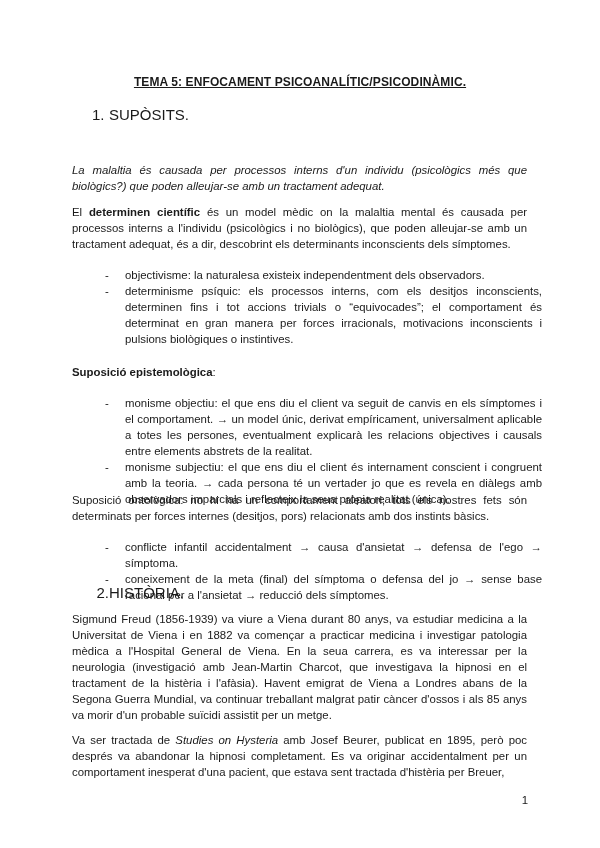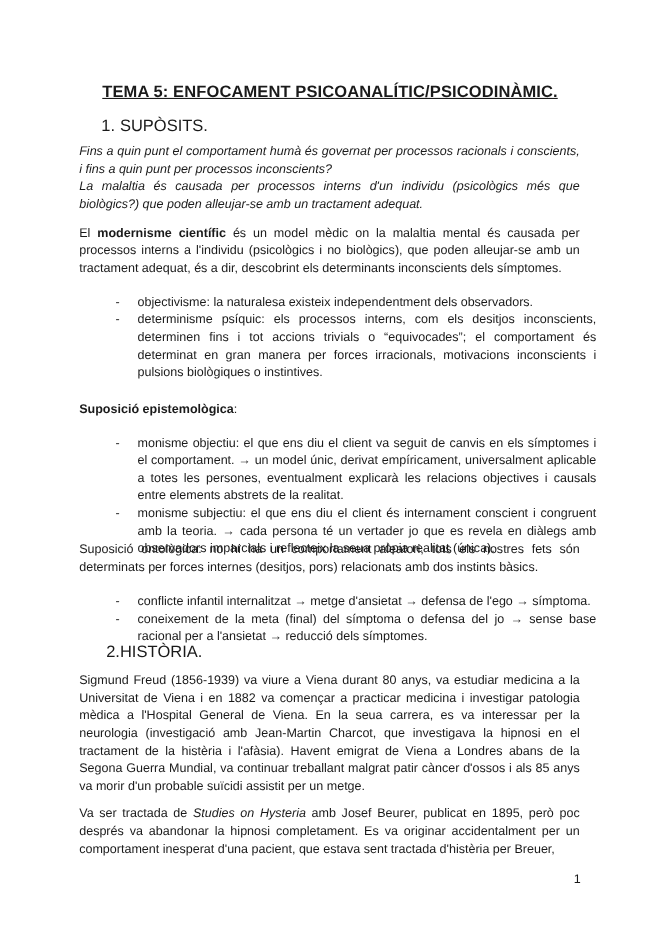--- a/index.html
+++ b/index.html
@@ -1,20 +1,20 @@
 <!DOCTYPE html>
 <html><head>
 <meta charset="utf-8">
 <style>
   html, body { margin:0; padding:0; background:#ffffff; }
   body { width:600px; height:848px; position:relative; overflow:hidden;
          font-family:"Liberation Sans", sans-serif; color:#1a1a1a; }
   .page { position:absolute; left:0; top:0; width:600px; height:848px; background:#fff; }
   .title { position:absolute; left:0; width:600px; top:75px; text-align:center;
-           font-weight:bold; font-size:15px; text-decoration:underline; letter-spacing:0.1px; }
+           font-weight:bold; font-size:12px; text-decoration:underline; letter-spacing:0.1px; }
   .h { position:absolute; left:92px; font-size:15px; }
   .h .num { display:inline-block; width:17px; }
   .p { position:absolute; left:72px; width:455px; font-size:11.4px; line-height:16px;
        text-align:justify; }
   .p.it { font-style:italic; }
   .ul { position:absolute; left:72px; width:455px; font-size:11.4px; line-height:16px; margin:15px; padding:0; list-style:none; }
   .ul li { position:relative; padding-left:38px; text-align:justify; }
   .ul li::before { content:"-"; position:absolute; left:18px; top:0; }
   b { font-weight:bold; }
   .pagenum { position:absolute; left:520px; top:794px; width:8px; text-align:right; font-size:11.4px; }
@@ -23,47 +23,46 @@
 <body>
 
 <div class="page">
 
   <div class="title">TEMA 5: ENFOCAMENT PSICOANALÍTIC/PSICODINÀMIC.</div>
 
   <div class="h" style="top:106px;">
     <span class="num">1.</span><span>SUPÒSITS.</span>
   </div>
 
-  <div class="p it" style="top:130px;">Fins a quin punt el comportament humà és governat per processos racionals i conscients, i fins a quin punt per processos inconscients?</div>
   <div class="p it" style="top:162px;font-style:italic;">La malaltia és causada per processos interns d'un individu (psicològics més que biològics?) que poden alleujar-se amb un tractament adequat.</div>
 
   <div class="p" style="top:204px;">
     <span>El</span>
-    <b>modernisme científic</b>
+    <b>determinen científic</b>
     <span>és un model mèdic on la malaltia mental és causada per processos interns a l'individu (psicològics i no biològics), que poden alleujar-se amb un tractament adequat, és a dir, descobrint els determinants inconscients dels símptomes.</span>
   </div>
 
   <ul class="ul" style="top:252px;">
     <li>objectivisme: la naturalesa existeix independentment dels observadors.</li>
     <li>determinisme psíquic: els processos interns, com els desitjos inconscients, determinen fins i tot accions trivials o “equivocades”; el comportament és determinat en gran manera per forces irracionals, motivacions inconscients i pulsions biològiques o instintives.</li>
   </ul>
 
   <div class="p" style="top:364px;">
     <b>Suposició epistemològica</b><span>:</span>
   </div>
 
   <ul class="ul" style="top:380px;">
     <li>monisme objectiu: el que ens diu el client va seguit de canvis en els símptomes i el comportament. → un model únic, derivat empíricament, universalment aplicable a totes les persones, eventualment explicarà les relacions objectives i causals entre elements abstrets de la realitat.</li>
     <li>monisme subjectiu: el que ens diu el client és internament conscient i congruent amb la teoria. → cada persona té un vertader jo que es revela en diàlegs amb observadors imparcials i reflecteix la seua pròpia realitat (única).</li>
   </ul>
 
   <div class="p" style="top:492px;">Suposició ontològica: no hi ha un comportament aleatori, tots els nostres fets són determinats per forces internes (desitjos, pors) relacionats amb dos instints bàsics.</div>
 
   <ul class="ul" style="top:524px;">
-    <li>conflicte infantil internalitzat → metge d'ansietat → defensa de l'ego → símptoma.</li>
+    <li>conflicte infantil accidentalment → causa d'ansietat → defensa de l'ego → símptoma.</li>
     <li>coneixement de la meta (final) del símptoma o defensa del jo → sense base racional per a l'ansietat → reducció dels símptomes.</li>
   </ul>
 
   <div class="h" style="top:584px;text-align:right;">
     <span class="num">2.</span><span>HISTÒRIA.</span>
   </div>
 
   <div class="p" style="top:611px;">Sigmund Freud (1856-1939) va viure a Viena durant 80 anys, va estudiar medicina a la Universitat de Viena i en 1882 va començar a practicar medicina i investigar patologia mèdica a l'Hospital General de Viena. En la seua carrera, es va interessar per la neurologia (investigació amb Jean-Martin Charcot, que investigava la hipnosi en el tractament de la histèria i l'afàsia). Havent emigrat de Viena a Londres abans de la Segona Guerra Mundial, va continuar treballant malgrat patir càncer d'ossos i als 85 anys va morir d'un probable suïcidi assistit per un metge.</div>
 
   <div class="p" style="top:732px;">

